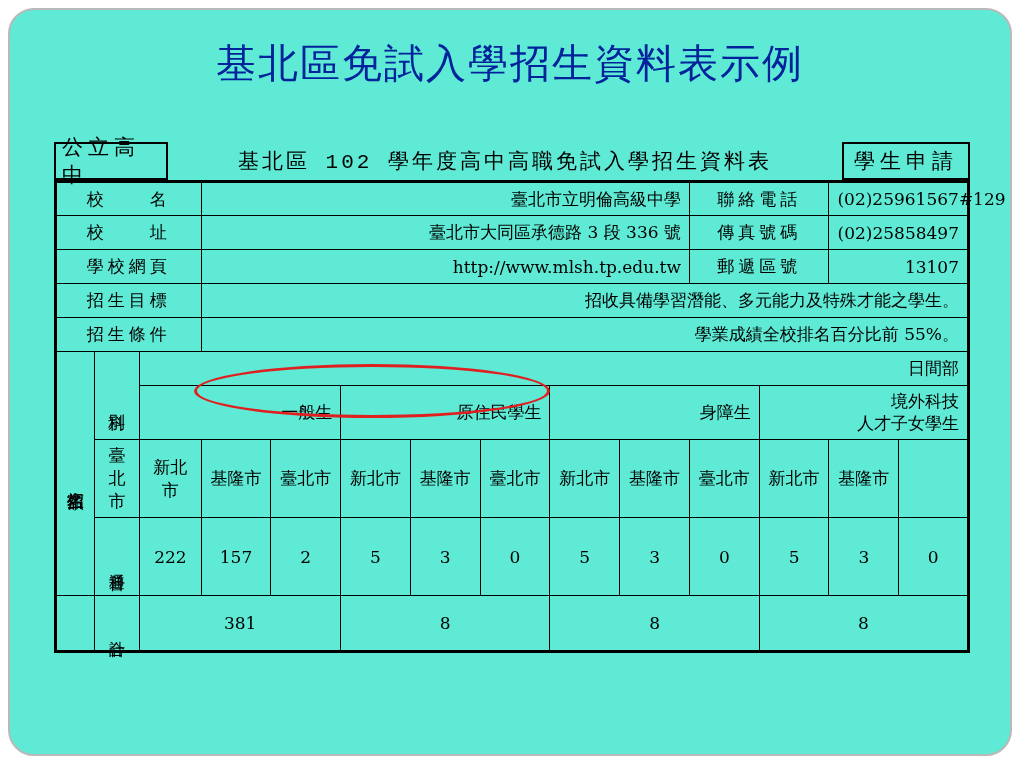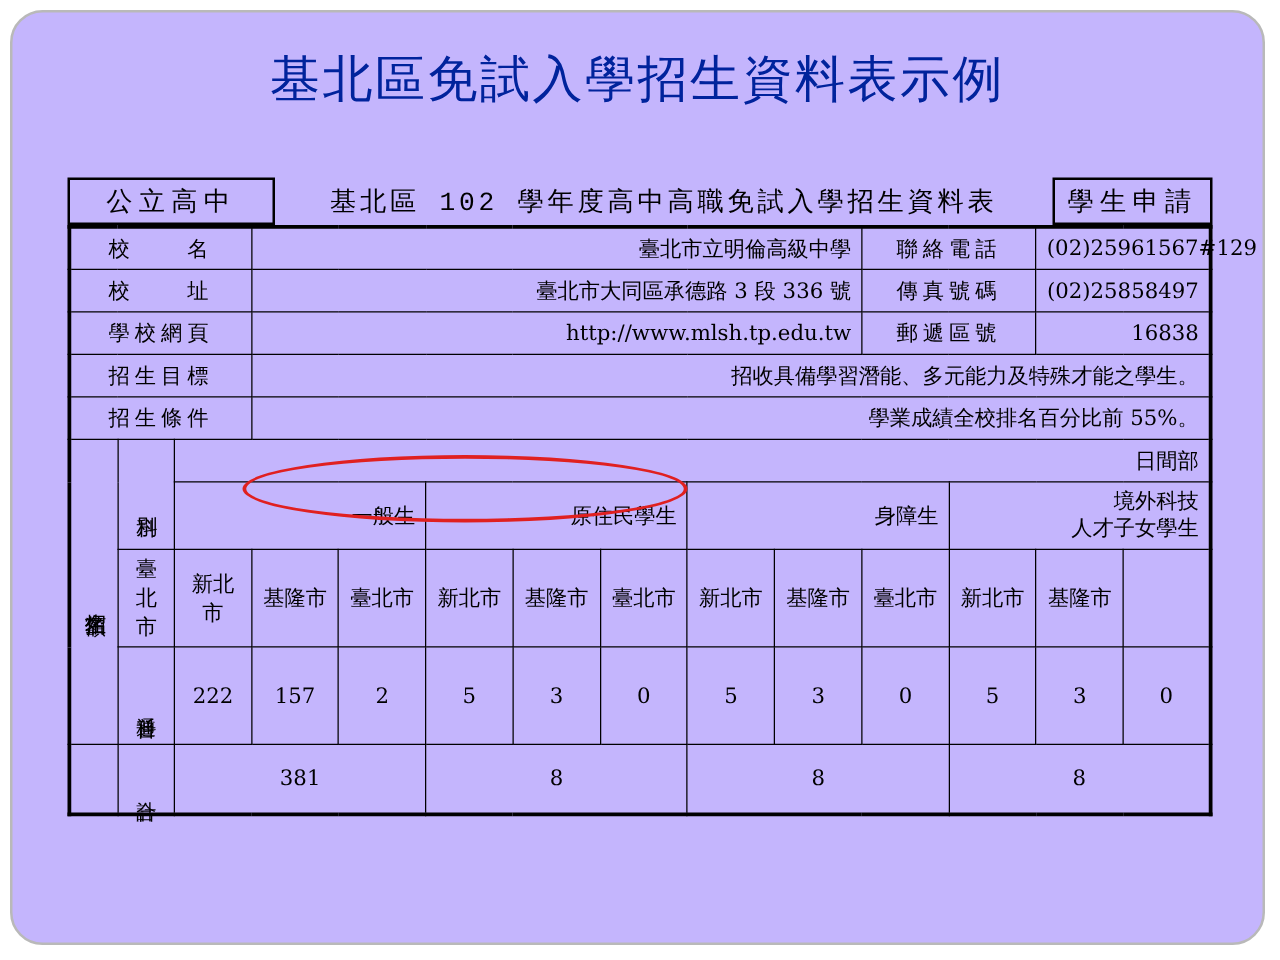--- a/index.html
+++ b/index.html
@@ -15,21 +15,21 @@
   }
   .slide {
     position: absolute;
     left: 8px;
     top: 8px;
     width: 1004px;
     height: 748px;
     border: 2px solid #b9b9b9;
     border-radius: 26px;
     box-sizing: border-box;
-    background: #c4b5fd;
+    background: #5eead4;
   }
   .slide-title {
     position: absolute;
     left: 0;
     top: 26px;
     width: 100%;
     text-align: center;
     font-size: 40px;
     color: #00239c;
     font-family: "DejaVu Serif", serif;
@@ -55,21 +55,21 @@
     border: 2px solid #000;
     display: flex;
     align-items: center;
     justify-content: center;
     font-size: 21px;
     letter-spacing: 5px;
     box-sizing: border-box;
     padding: 0 6px;
     font-family: "DejaVu Serif", serif;
   }
-  .head-left { width: 166px; }
+  .head-left { width: 114px; }
   .head-right { width: 128px; }
   .head-mid {
     flex: 1;
     display: flex;
     align-items: center;
     justify-content: center;
     font-size: 21px;
     letter-spacing: 3px;
     font-family: Liberation Mono, monospace;
     border: none;
@@ -175,21 +175,21 @@
         <td class="lbl" colspan="3">校　　址</td>
         <td class="val" colspan="7">臺北市大同區承德路 3 段 336 號</td>
         <td class="lbl" colspan="2">傳真號碼</td>
         <td class="val" colspan="2">(02)25858497</td>
       </tr>
 
       <tr>
         <td class="lbl" colspan="3">學校網頁</td>
         <td class="val" colspan="7">http://www.mlsh.tp.edu.tw</td>
         <td class="lbl" colspan="2">郵遞區號</td>
-        <td class="val" colspan="2">16838</td>
+        <td class="val" colspan="2">13107</td>
       </tr>
 
       <tr>
         <td class="lbl" colspan="3">招生目標</td>
         <td class="val" colspan="11">招收具備學習潛能、多元能力及特殊才能之學生。</td>
       </tr>
 
       <tr>
         <td class="lbl" colspan="3">招生條件</td>
         <td class="val" colspan="11">學業成績全校排名百分比前 55%。</td>

